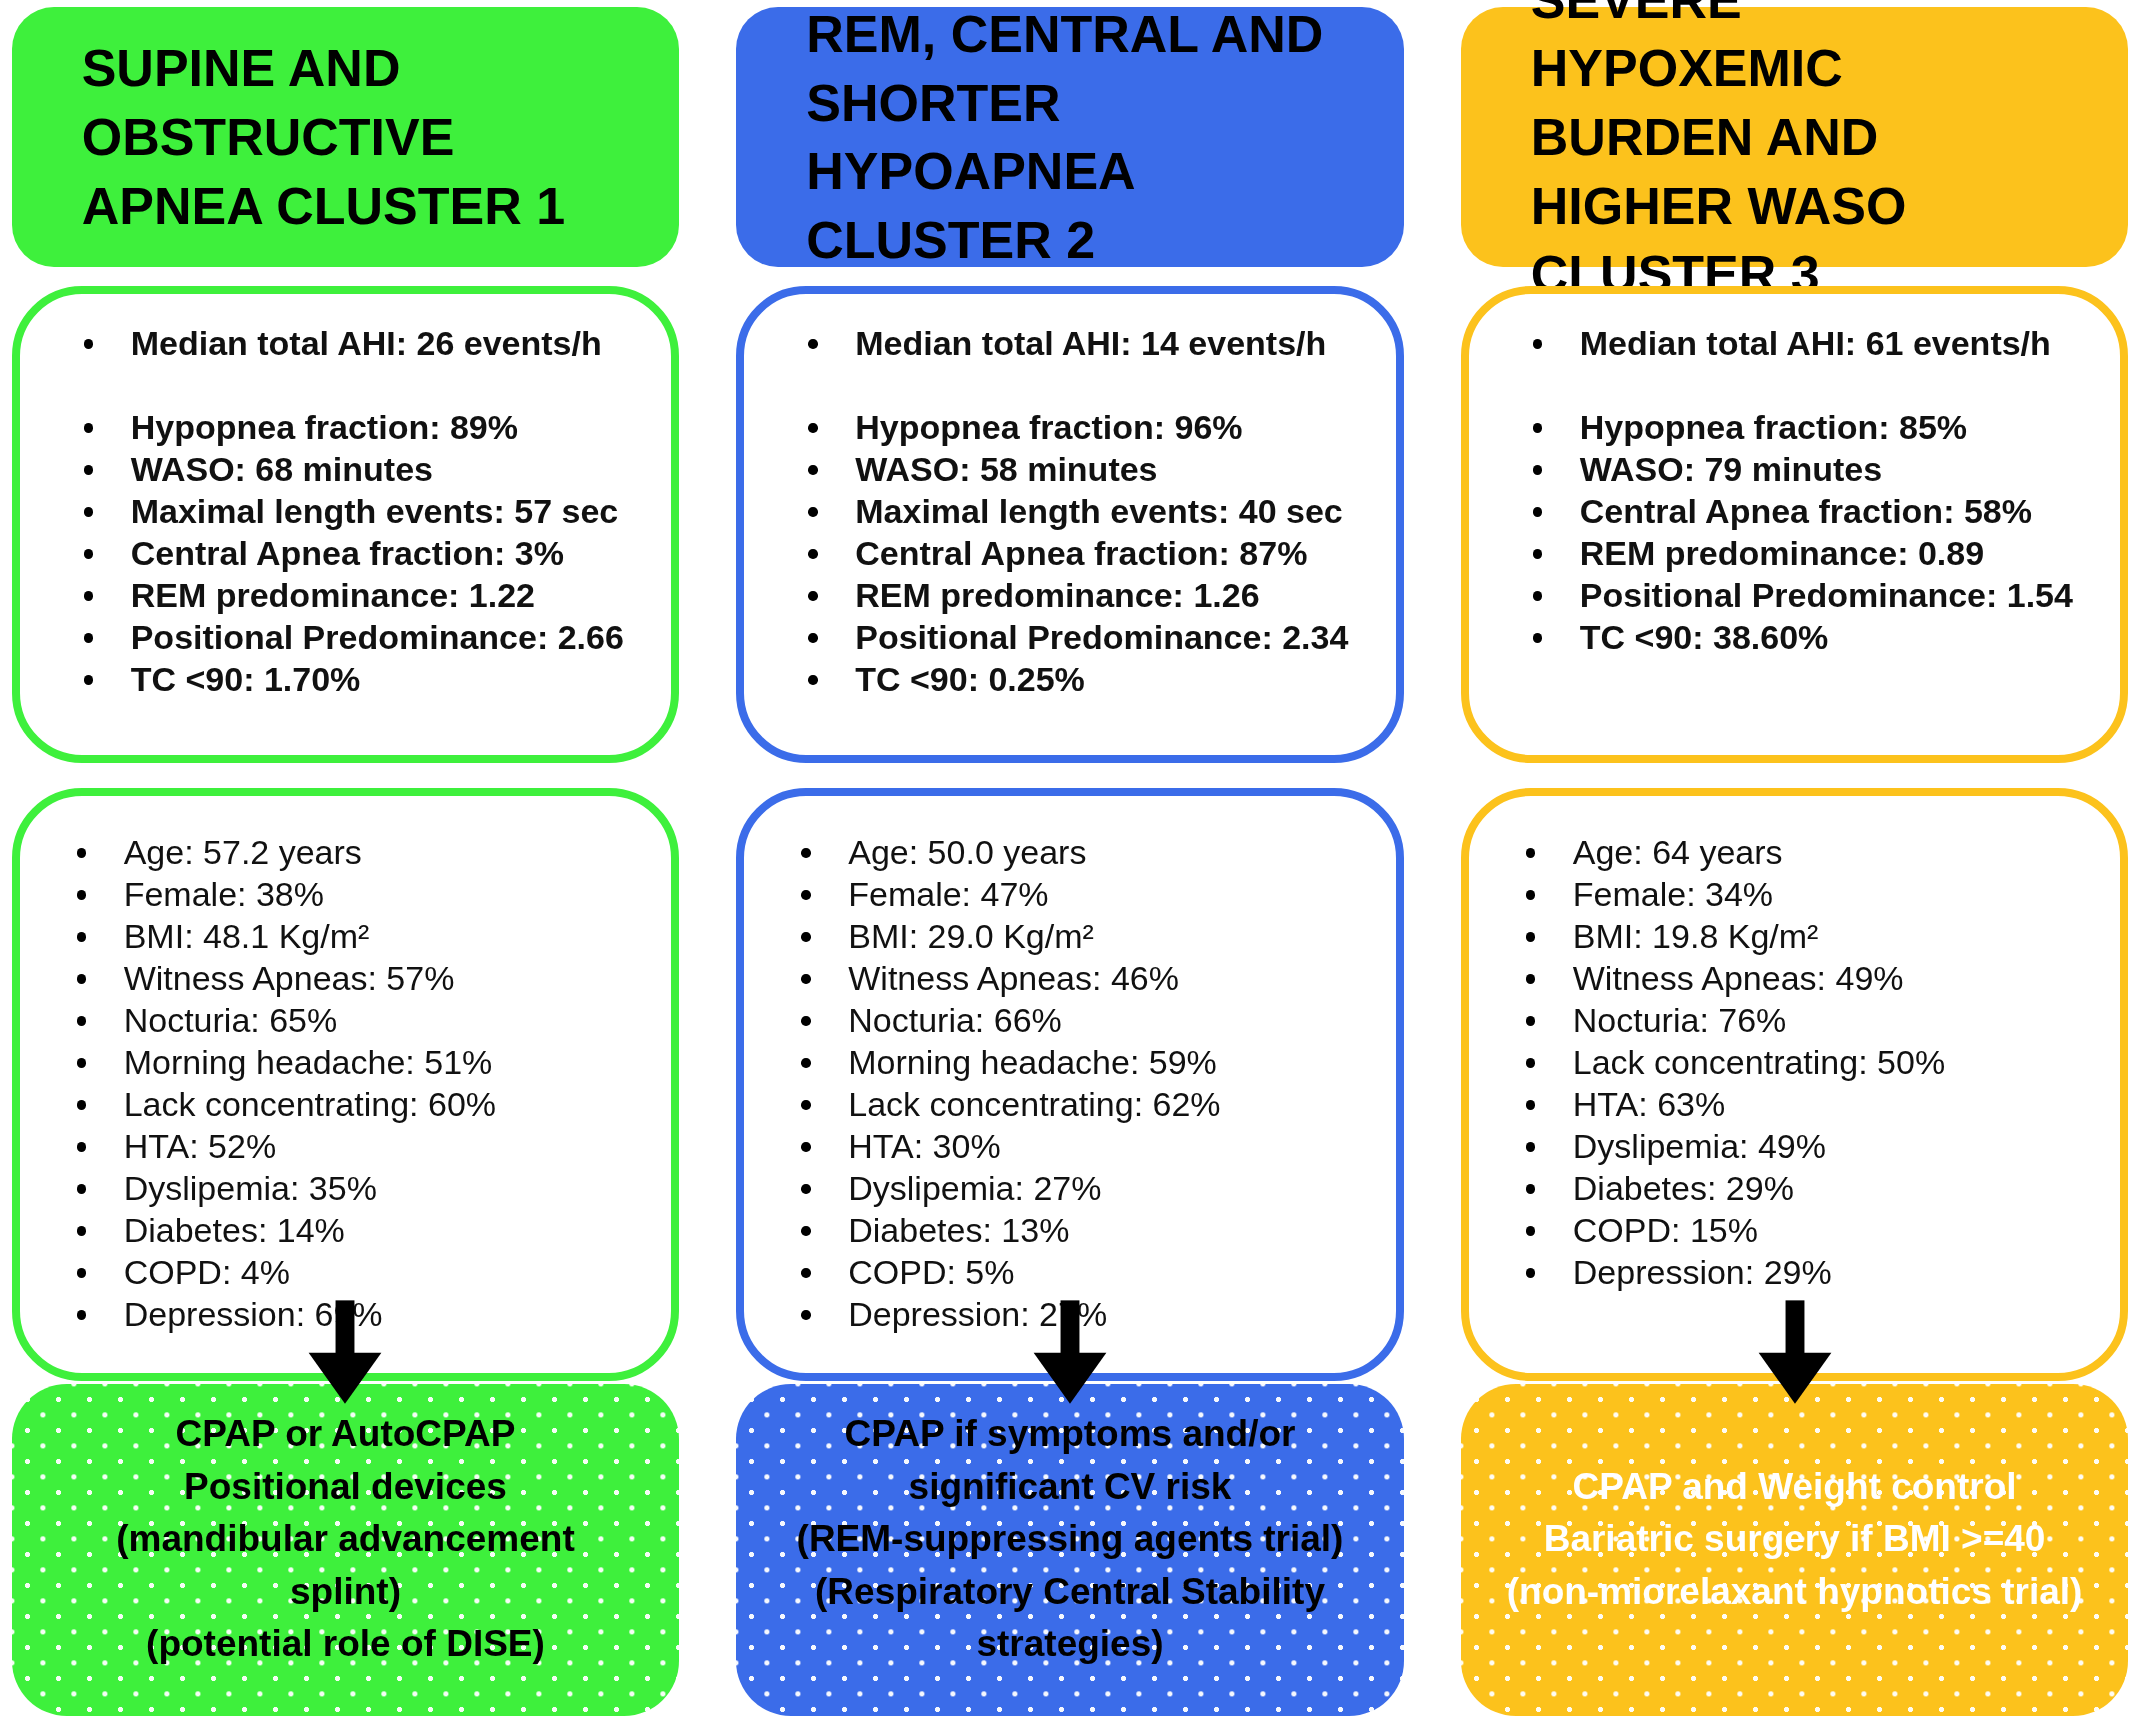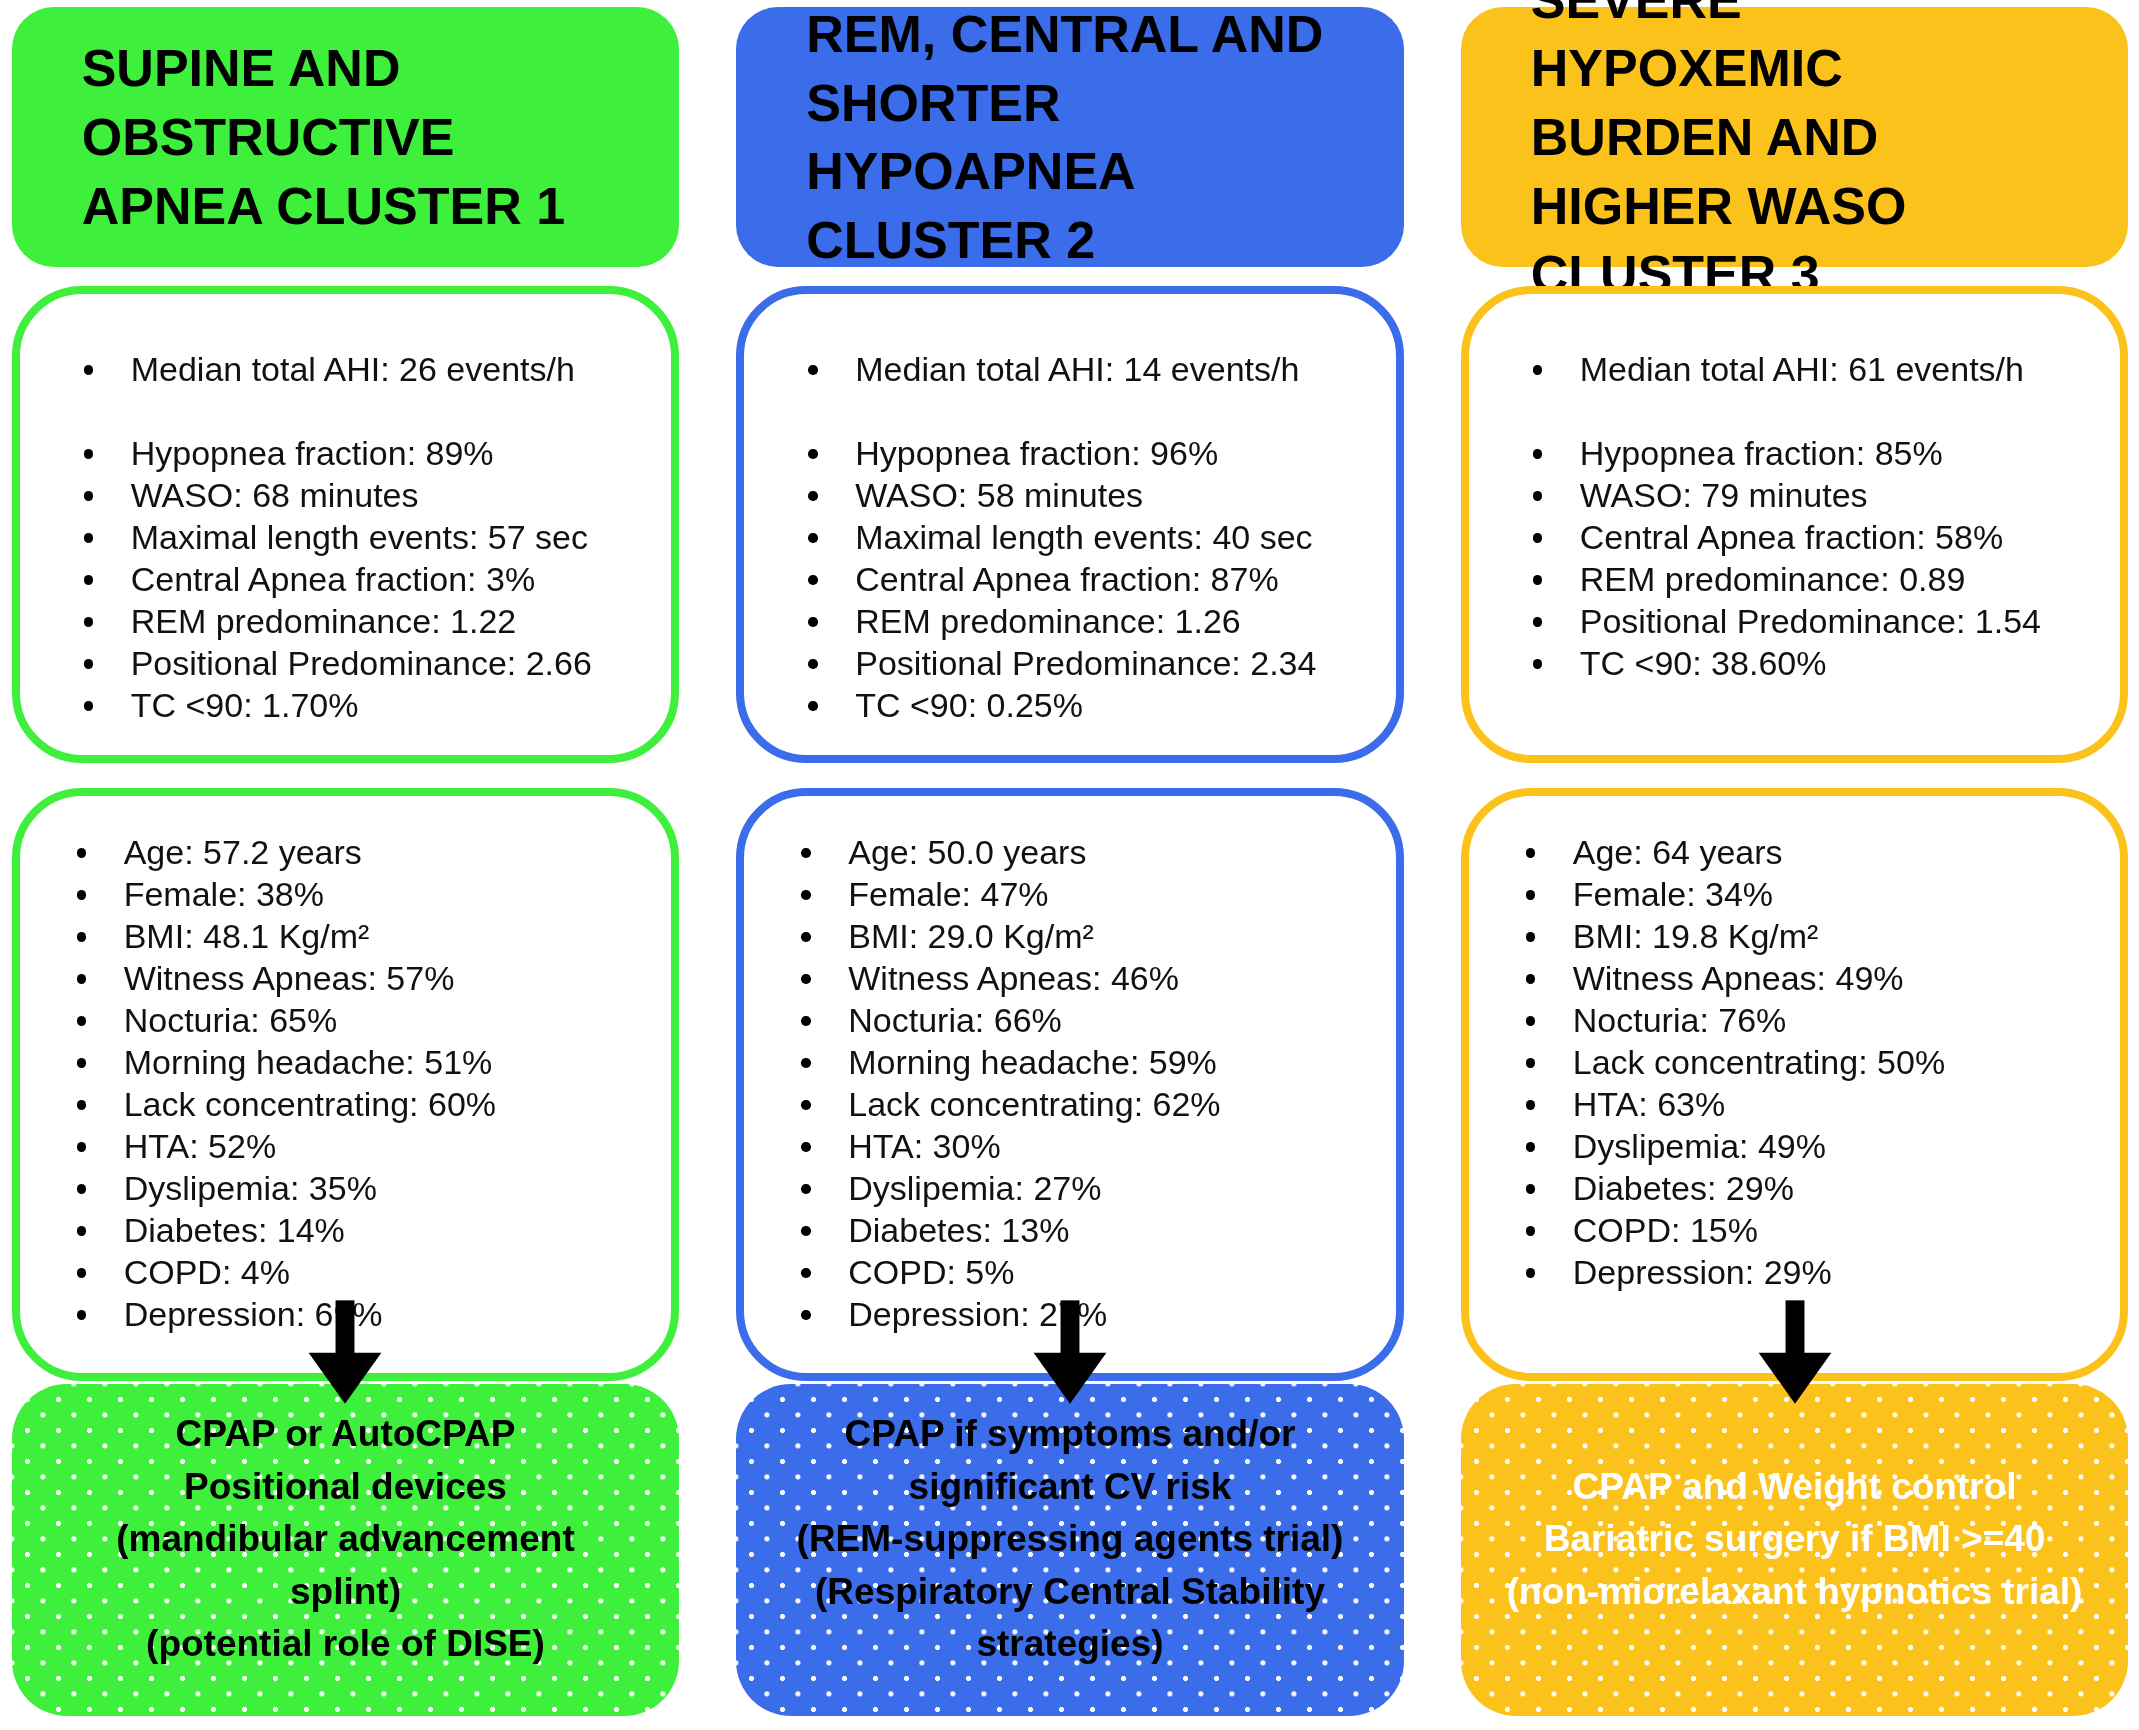--- a/index.html
+++ b/index.html
@@ -41,21 +41,22 @@
   }
   .data-box {
     background: #ffffff;
     border: 8px solid var(--accent);
     box-sizing: border-box;
     border-radius: 70px;
   }
   .psg-box {
     height: 477px;
     margin-bottom: 25px;
-    padding: 54px 22px 0 111px;
+    padding: 28px 22px 0 111px;
+    font-weight: bold;
   }
   .clinical-box {
     height: 593px;
     padding: 35px 22px 0 104px;
   }
   ul.bullet-list {
     margin: 0;
     padding: 0;
     list-style: none;
     font-size: 34px;

